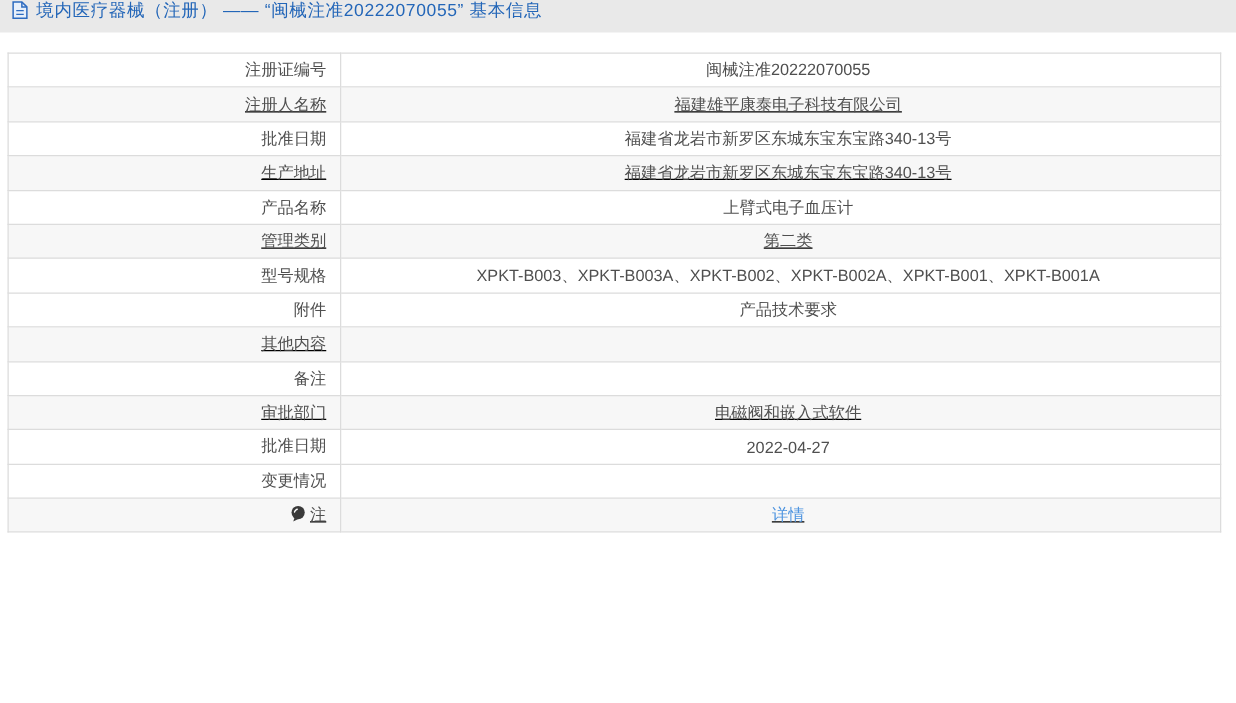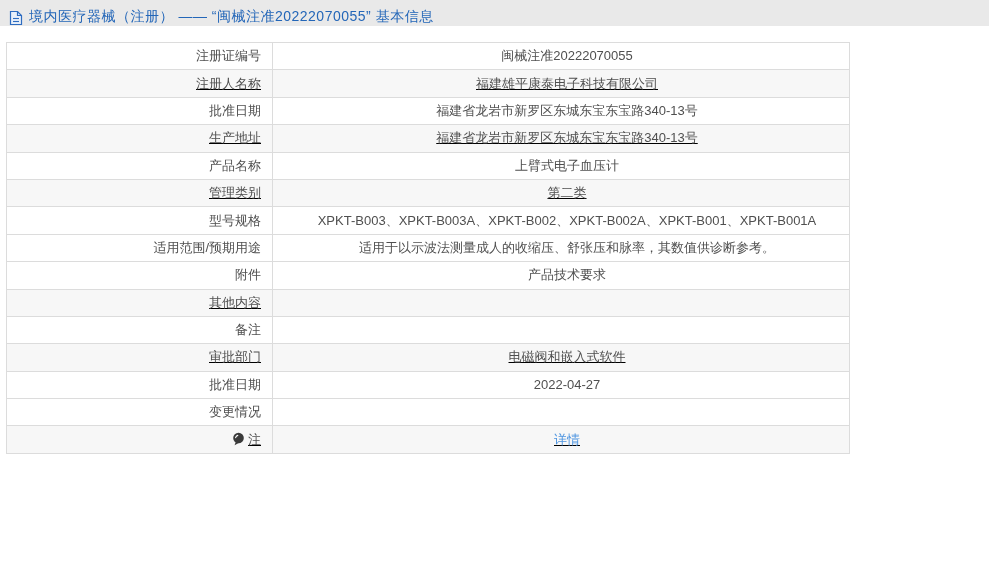--- a/index.html
+++ b/index.html
@@ -5,35 +5,35 @@
   * { box-sizing: border-box; }
   html, body { margin: 0; padding: 0; }
   body {
     width: 989px; height: 562px; overflow: hidden;
     background: #ffffff;
     font-family: "Liberation Sans", "DejaVu Sans", sans-serif;
   }
   .header-bar {
     height: 26px; width: 100%;
     background: #e9e9e9;
-    display: flex; align-items: flex-end;
+    display: flex; align-items: flex-start;
     padding-left: 9px;
   }
   .doc-icon { display: inline-flex; align-items: center; }
   .page-title {
     color: #2366b8;
     font-size: 14px;
     margin-left: 6px;
     letter-spacing: 0.5px;
     white-space: nowrap;
   }
   .info-table {
     border-collapse: collapse;
     table-layout: fixed;
-    width: 844px;
+    width: 971px;
     margin: 16px 12px 0 6px;
   }
   .info-table td {
     border: 1px solid #dcdcdc;
     height: 27.4px;
     font-size: 13px;
     color: #4f4f4f;
     padding: 0;
     vertical-align: middle;
     white-space: nowrap;
@@ -102,24 +102,20 @@
         </tr>
         <tr class="alt">
           <td class="label-cell"><span>管理类别</span></td>
           <td class="value-cell">第二类</td>
         </tr>
         <tr>
           <td class="label-cell"><span>型号规格</span></td>
           <td class="value-cell">XPKT-B003、XPKT-B003A、XPKT-B002、XPKT-B002A、XPKT-B001、XPKT-B001A</td>
         </tr>
         <tr>
-          <td class="label-cell"><span>适用范围/预期用途</span></td>
-          <td class="value-cell">适用于以示波法测量成人的收缩压、舒张压和脉率，其数值供诊断参考。</td>
-        </tr>
-        <tr>
           <td class="label-cell"><span>附件</span></td>
           <td class="value-cell">产品技术要求</td>
         </tr>
         <tr class="alt">
           <td class="label-cell"><span>其他内容</span></td>
           <td class="value-cell"></td>
         </tr>
         <tr>
           <td class="label-cell"><span>备注</span></td>
           <td class="value-cell"></td>

